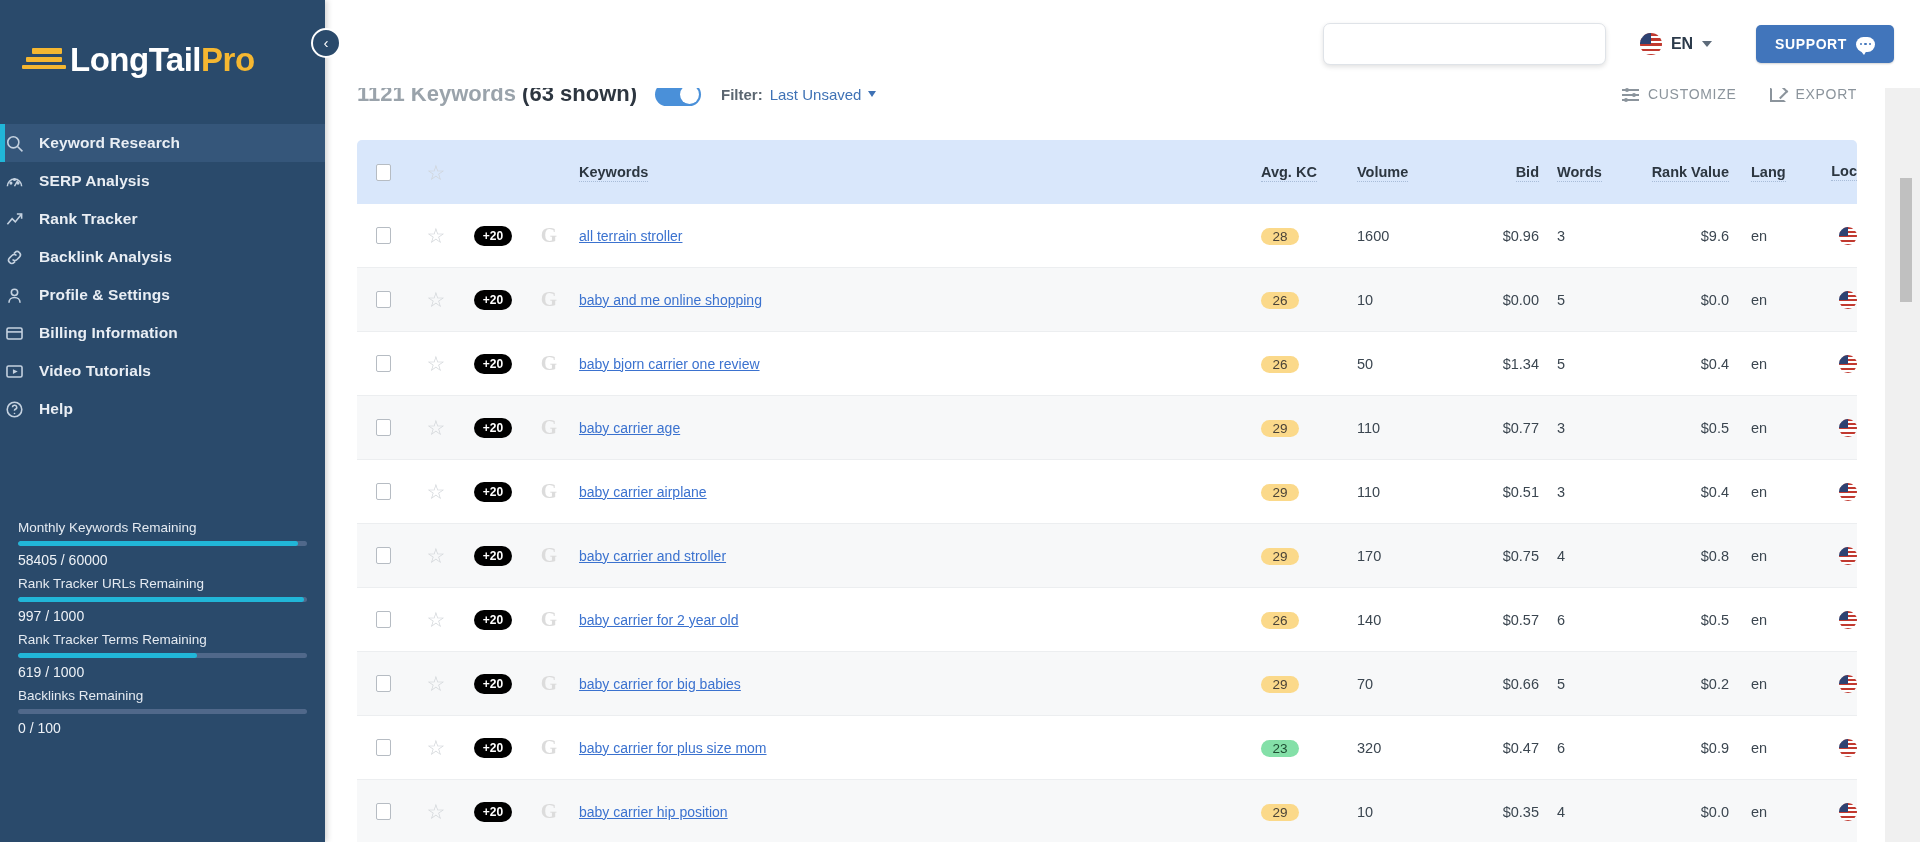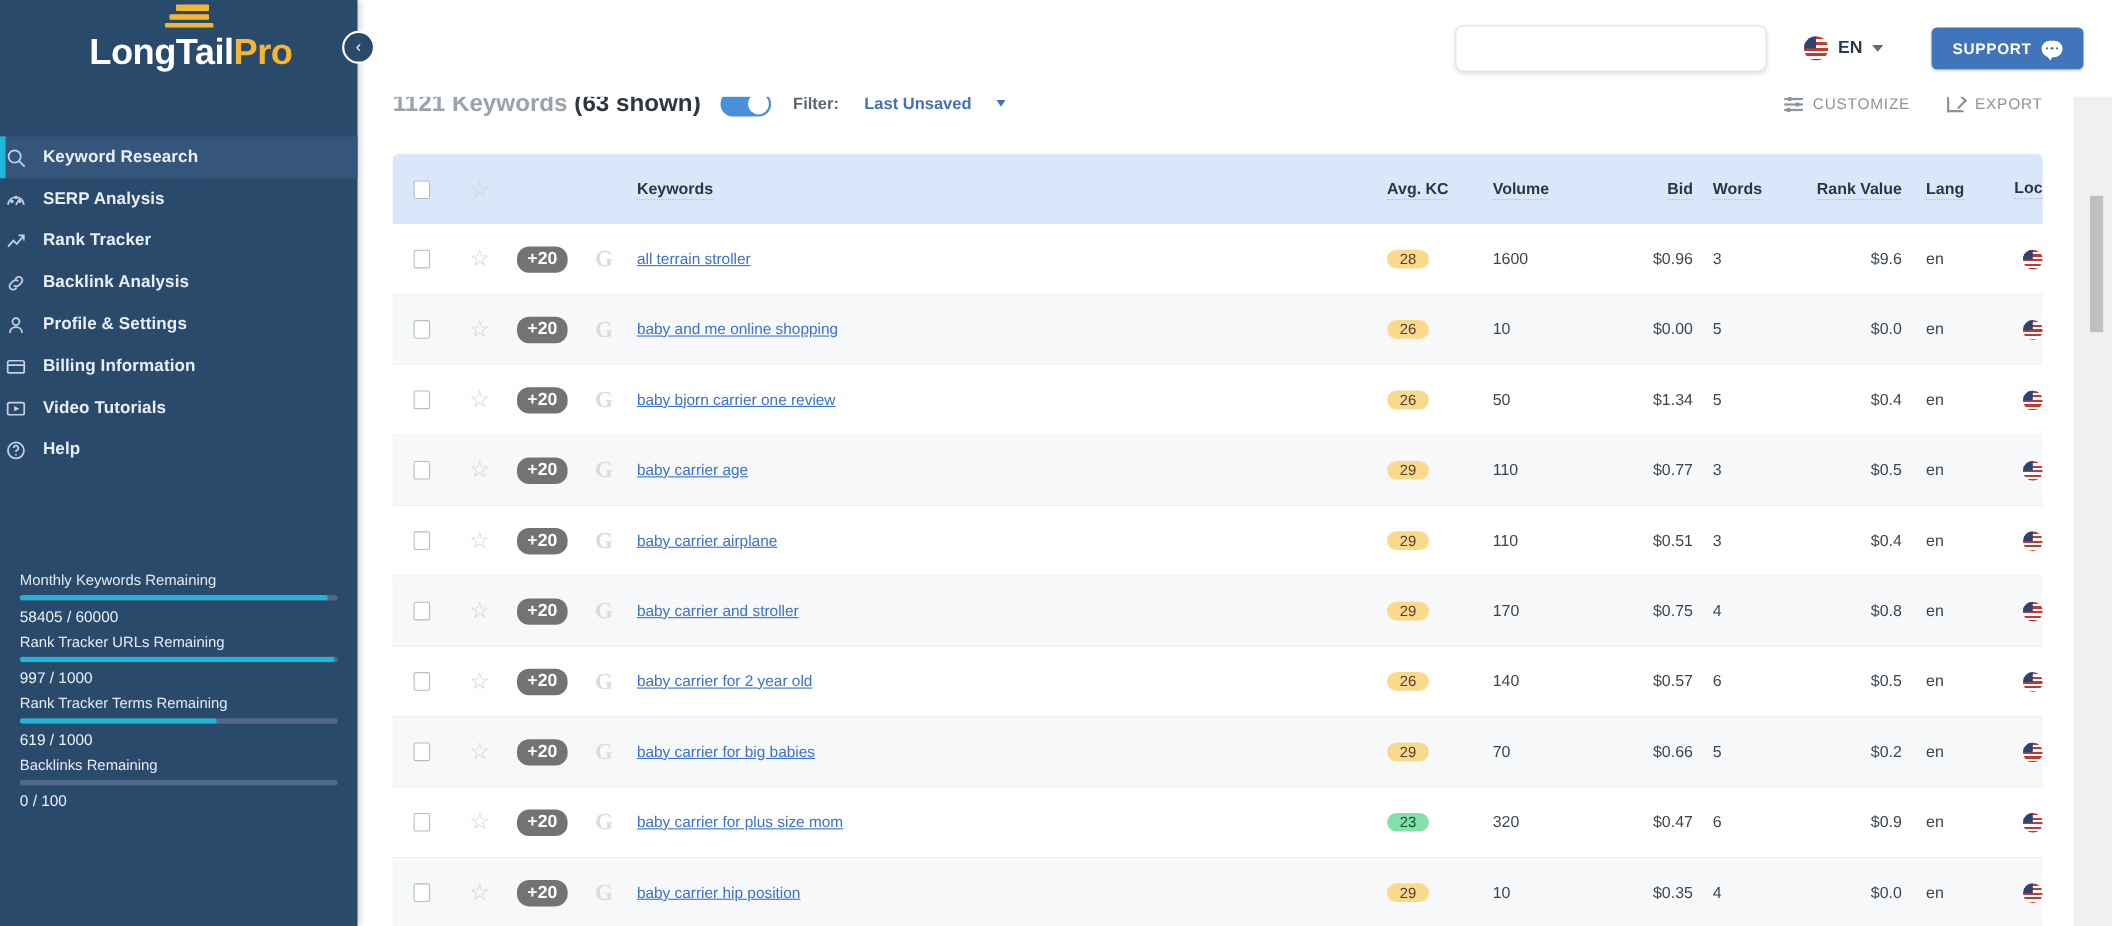--- a/index.html
+++ b/index.html
@@ -19,21 +19,20 @@
     width: 325px; height: 842px;
     background: #2a4a6b;
     color: #ffffff;
     z-index: 5;
     box-shadow: 2px 0 6px rgba(0,0,0,.18);
   }
   .sidebar-logo {
     height: 118px;
     display: flex; align-items: center;
     padding-left: 22px;
-    flex-direction: column;
   }
   .logo-mark {
     width: 46px; height: 30px; position: relative; margin-right: 2px;
     flex: none;
   }
   .logo-mark i {
     position: absolute; left: 0; background: #f5b731; border-radius: 1px; display:block;
   }
   .logo-mark i:nth-child(1){ top: 4px;  left: 10px; width: 30px; height: 6px; }
   .logo-mark i:nth-child(2){ top: 13px; left: 4px;  width: 36px; height: 5px; }
@@ -148,23 +147,23 @@
     display:flex; align-items:center;
     padding: 0 28px 0 32px;
   }
   .kw-count { font-size: 22px; color: #9aa3ab; font-weight: 700; }
   .kw-count b { color: #2d3640; text-align: right; }
   .toggle {
     width: 46px; height: 23px; border-radius: 12px; background:#4a90d9;
     position:relative; margin-left: 18px; cursor:pointer; flex:none;
   }
   .toggle i { position:absolute; right:2px; top:2px; width:19px;height:19px;border-radius:50%;background:#fff; display:block;}
-  .filter-wrap { margin-left: 20px; display:flex; align-items:center; gap:23px; font-size: 15px; }
+  .filter-wrap { margin-left: 20px; display:flex; align-items:center; gap:7px; font-size: 15px; }
   .filter-label { color:#5b6670; font-weight:600; }
-  .filter-value { color:#3f72b5; font-weight:700; cursor:pointer;text-align:center; }
+  .filter-value { color:#3f72b5; font-weight:400; cursor:pointer;text-align:center; }
   .filter-caret { width:0;height:0;border-left:4.5px solid transparent;border-right:4.5px solid transparent;border-top:6px solid #3f72b5; }
 
   .toolbar-right { margin-left:auto; display:flex; align-items:center; gap: 34px; }
   .tb-action { display:flex; align-items:center; gap:9px; color:#8b949c; font-size: 14px; letter-spacing:.7px; cursor:pointer; }
 
   
   .sliders { width:17px;height:13px;position:relative; flex:none;}
   .sliders i { position:absolute; left:0; right:0; height:2px; background:#8b949c; display:block;}
   .sliders i:nth-child(1){top:1px;}
   .sliders i:nth-child(2){top:6px;}
@@ -209,21 +208,21 @@
     font-size: 14.5px; color:#2c3640; font-weight: 700;
     border-bottom: 1px dotted #a8bcd8; display:inline-block; padding-bottom:1px;
   }
 
   .chk {
     width: 15px; height: 17px; border:1px solid #b6bcc3; border-radius: 2px; background:#fff;
     cursor:pointer; display:block;
   }
   .star { color:#cfd3d7; font-size: 21px; line-height:1; cursor:pointer; }
   .badge-plus {
-    background: #737373; color:#fff; font-size: 16px; font-weight:700;
+    background: #000000; color:#fff; font-size: 12px; font-weight:700;
     border-radius: 11px; padding: 3px 9px; cursor:pointer;
   }
   .g-ico {
     font-size: 21px; color: #dcdcdc; font-weight: 700; font-family: "Liberation Serif", serif;
     line-height:1; cursor:pointer;
   }
   .kw-link { color:#3b72cf; font-size: 14px; text-decoration: underline; cursor:pointer; }
 
   .kc-pill {
     display:inline-block; min-width: 38px; text-align:center;

